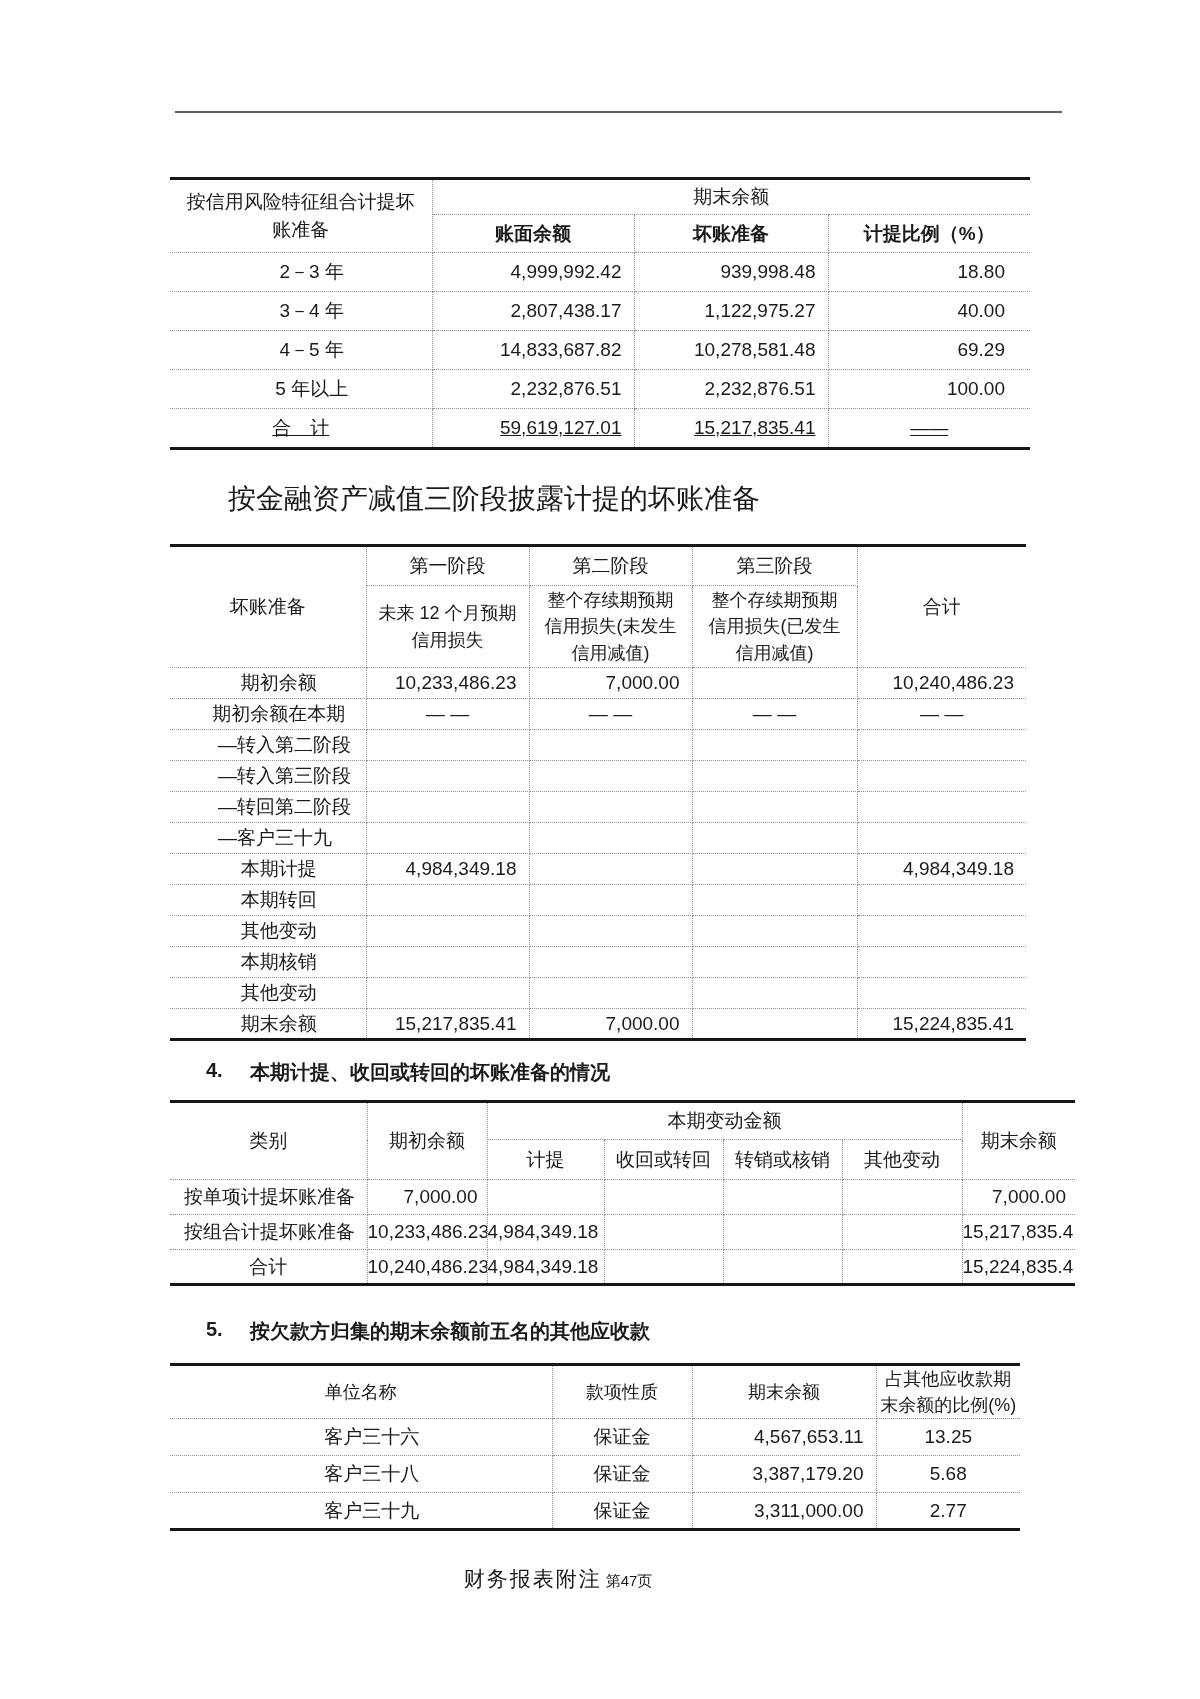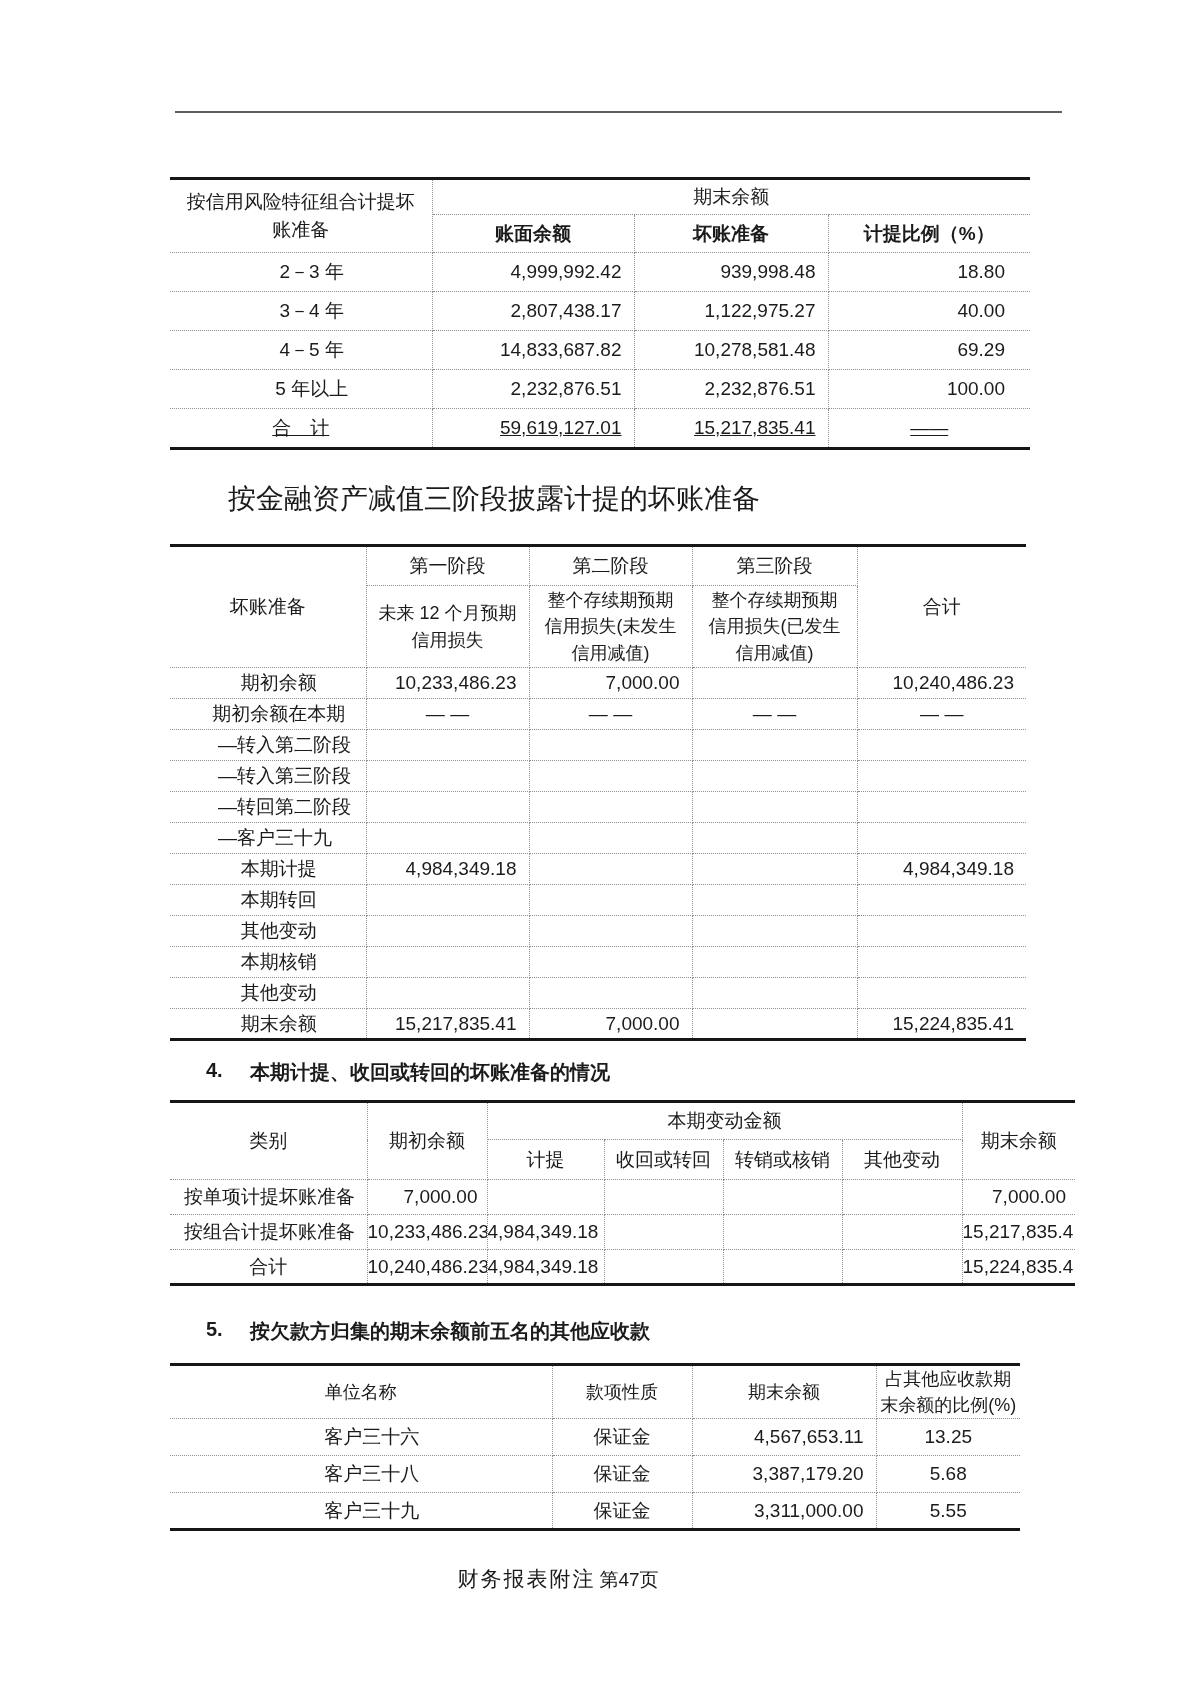--- a/index.html
+++ b/index.html
@@ -44,21 +44,21 @@
   .h5{margin:32px 0 18px 0;}
 
   .t3{margin-left:170px;width:905px;}
   .t3 tr.h1{height:38px;} .t3 tr.h2{height:40px;} .t3 tr.r{height:35px;}
 
   .t4{margin-left:170px;width:850px;}
   .t4 tr.h1{height:50px;} .t4 tr.h1 td{font-size:18px;} .t4 tr.r{height:37px;}
 
   .footer{width:860px;margin:34px 0 0 128px;text-align:center;}
   .footer .ft{font-size:21px;letter-spacing:2px;}
-  .footer .fp{font-size:19px;margin-left:4px;}
+  .footer .fp{font-size:15px;margin-left:4px;}
 </style>
 </head>
 <body>
 
 <div class="page">
   <div class="top-rule"></div>
   <div class="content">
 
     <table class="t t1">
       <colgroup>
@@ -313,21 +313,21 @@
         <tr class="r">
           <td class="lft">客户三十八</td>
           <td class="ctr">保证金</td>
           <td class="rt">3,387,179.20</td>
           <td class="ctr">5.68</td>
         </tr>
         <tr class="r">
           <td class="lft">客户三十九</td>
           <td class="ctr">保证金</td>
           <td class="rt">3,311,000.00</td>
-          <td class="ctr">5.55</td>
+          <td class="ctr">2.77</td>
         </tr>
       </tbody>
     </table>
 
     <div class="footer">
       <span class="ft">财务报表附注</span><span class="fp">第47页</span>
     </div>
 
   </div>
 </div>

